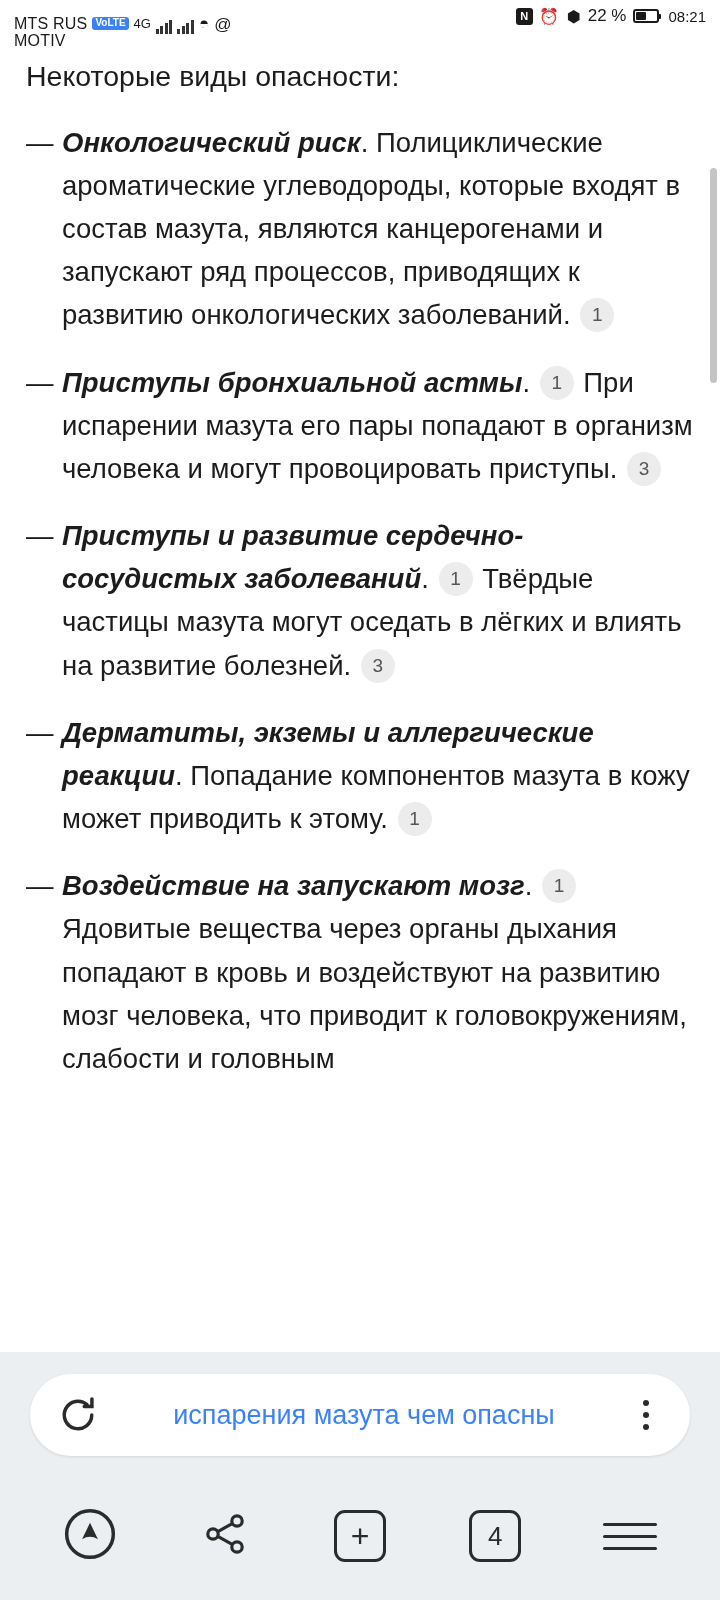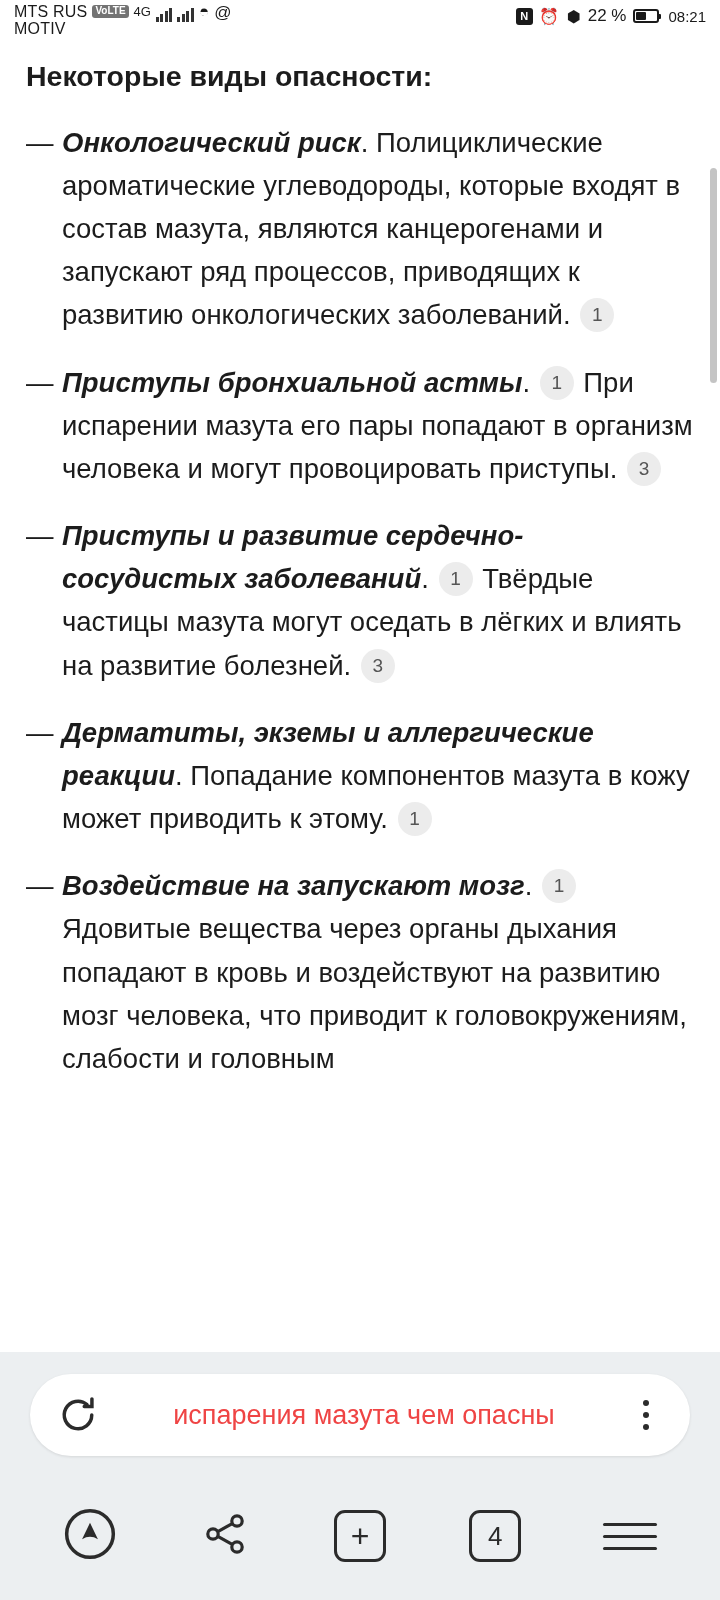--- a/index.html
+++ b/index.html
@@ -10,36 +10,36 @@
     font-family: "Liberation Sans", sans-serif;
     overflow: hidden;
   }
   body { position: relative; }
 
   
   .statusbar {
     height: 48px;
     display: flex;
     align-items: flex-start;
-    padding: 4px 14px 0 14px;
+    padding: 16px 14px 0 14px;
     font-size: 17px;
     color: #1a1a1a;
     position: relative;
   }
   .sb-left {
     display: flex;
     align-items: flex-start;
     gap: 5px;
     line-height: 1.05;
   }
   .sb-carrier { font-size: 16px; letter-spacing: 0.2px; }
   .sb-carrier .line2 { display: block; font-size: 16px; }
   .volte {
     display: inline-block;
-    background: #737373;
+    background: #3b82f6;
     color: #fff;
     font-size: 10px;
     font-weight: bold;
     border-radius: 3px;
     padding: 1px 3px;
     vertical-align: top;
     position: relative;
     top: 1px;
   }
   .sb-4g { font-size: 13px; position: relative; top: 1px; }
@@ -115,21 +115,21 @@
     bottom: 248px;
     padding: 6px 26px 0 26px;
     overflow: hidden;
     font-size: 27.5px;
     line-height: 1.57;
     color: #1c1c1c;
   }
   .para { margin-bottom: 18px; }
   .lead { font-weight: bold; font-size: 28.5px; line-height: 1.5; }
   .lead .tail { font-weight: normal; }
-  .heading { font-weight: bold; font-size: 28.5px; margin-bottom: 22px; }
+  .heading { font-weight: normal; font-size: 28.5px; margin-bottom: 22px; }
 
   .bullet {
     display: flex;
     margin-bottom: 24px;
   }
   .dash {
     width: 36px;
     flex: 0 0 36px;
     font-weight: normal;
     color: #1c1c1c;
@@ -187,21 +187,21 @@
   .reload-ic {
     width: 44px; height: 44px;
     flex: 0 0 44px;
     position: relative;
   }
   .reload-ic svg { display: block; }
   .urltext {
     flex: 1;
     text-align: center;
     font-size: 27px;
-    color: #ef4444;
+    color: #3b82f6;
     white-space: nowrap;
     overflow: hidden;
     text-overflow: ellipsis;
     padding: 0 6px;
   }
   .kebab {
     width: 36px;
     flex: 0 0 36px;
     display: flex;
     flex-direction: column;

